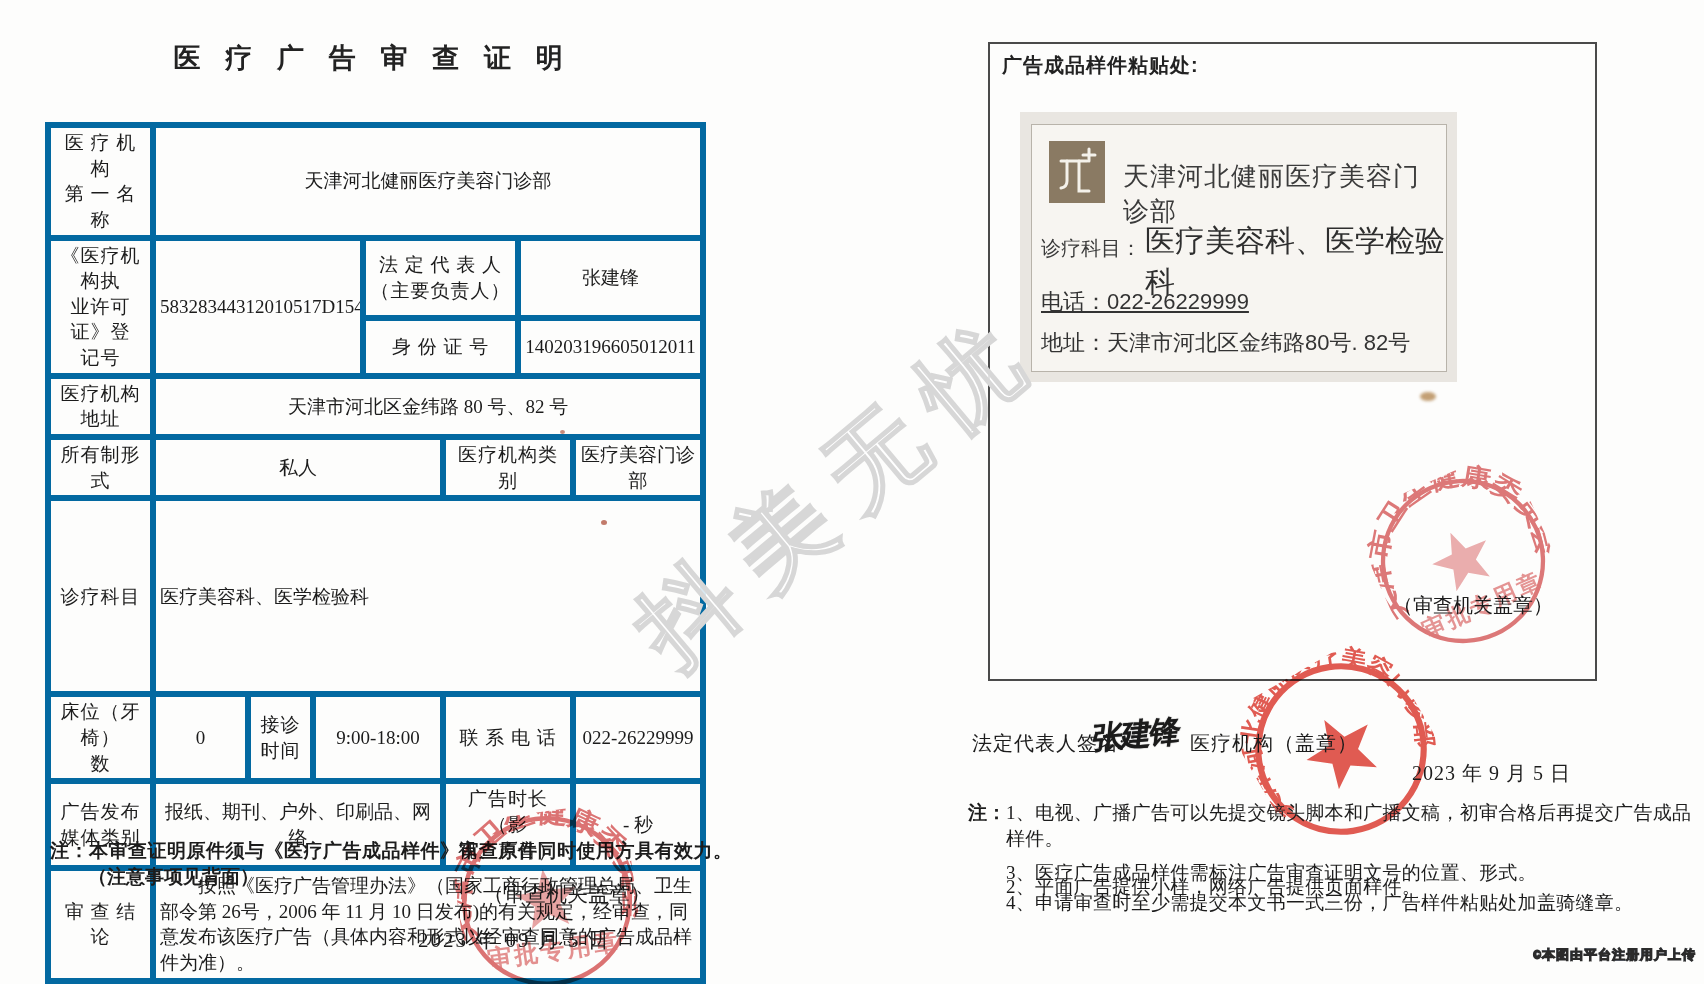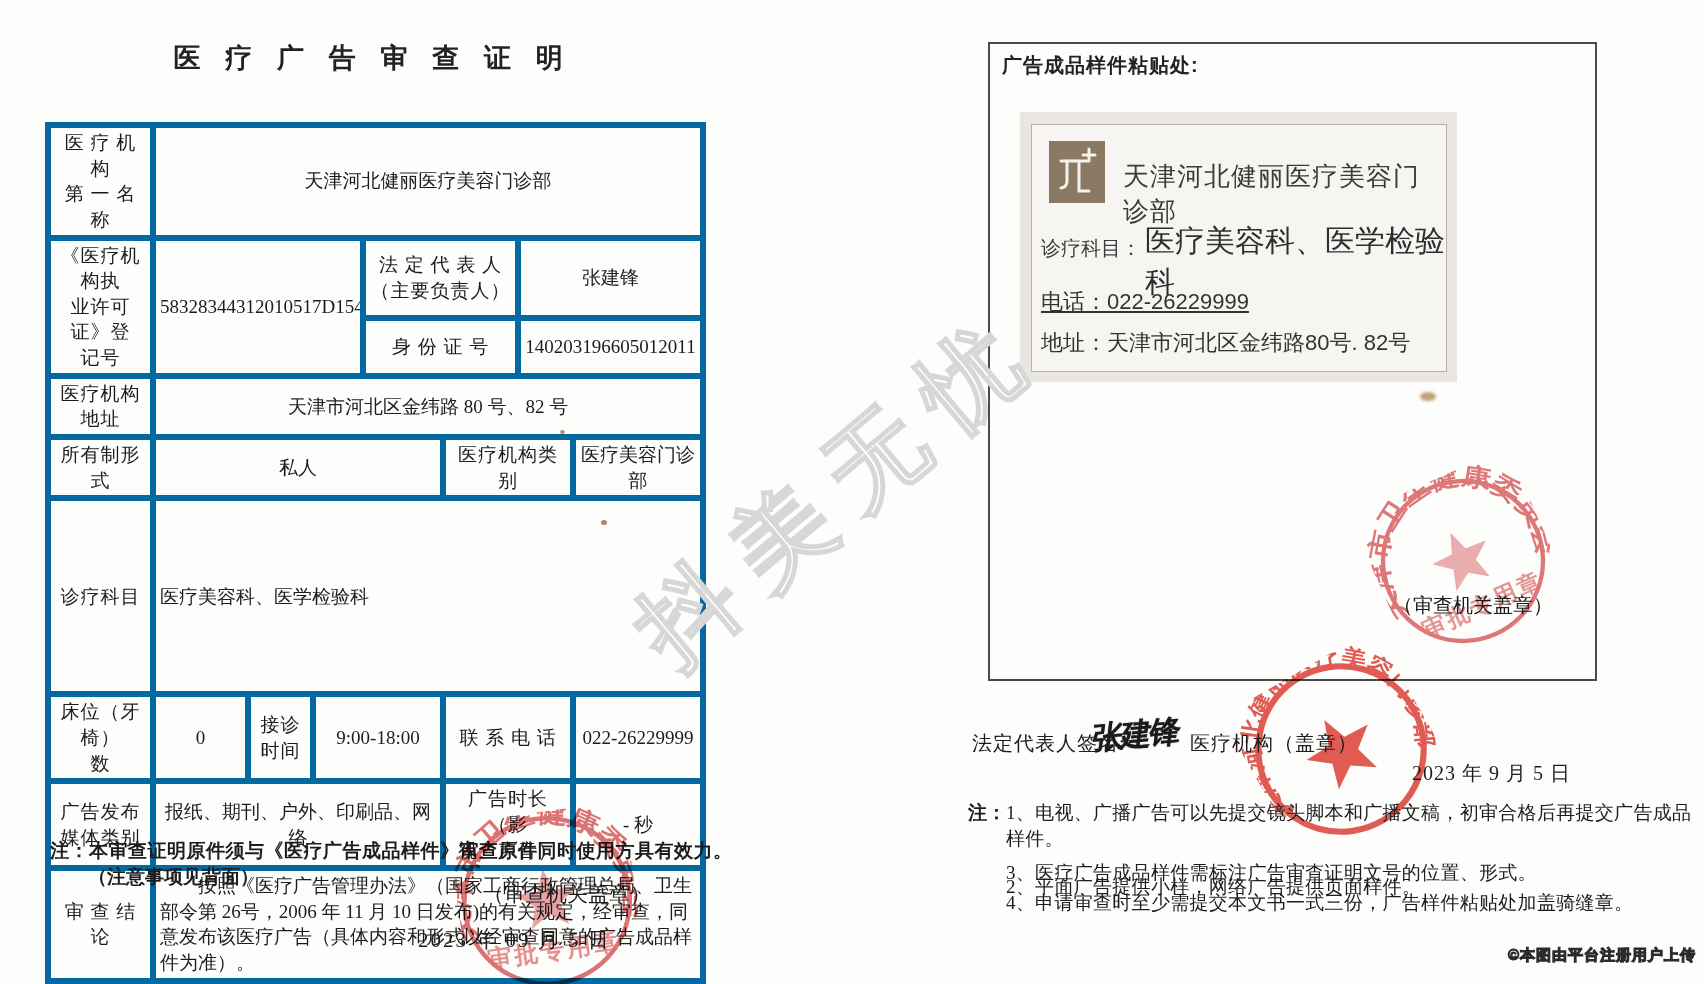--- a/index.html
+++ b/index.html
@@ -82,22 +82,22 @@
     display:flex;align-items:center;justify-content:center;
     transform:rotate(-40deg);transform-origin:center;
     font-family:"Liberation Sans", sans-serif;
     font-size:96px;font-weight:bold;letter-spacing:26px;
     color:rgba(255,255,255,0.85);
     -webkit-text-stroke:2px #d7d7d7;
     z-index:7;pointer-events:none;white-space:nowrap;
   }
   .wm-credit{
     position:absolute;right:8px;top:946px;
-    font-family:Liberation Sans, sans-serif;
-    font-size:15px;font-weight:bold;letter-spacing:1px;
+    font-family:Liberation Mono, monospace;
+    font-size:13px;font-weight:bold;letter-spacing:1px;
     color:#3b82f6;-webkit-text-stroke:1.1px #2b2b2b;
     z-index:8;
   }
   svg text{font-family:"Liberation Serif", serif;}
 </style>
 </head>
 <body>
 
 <div id="canvas">
 

